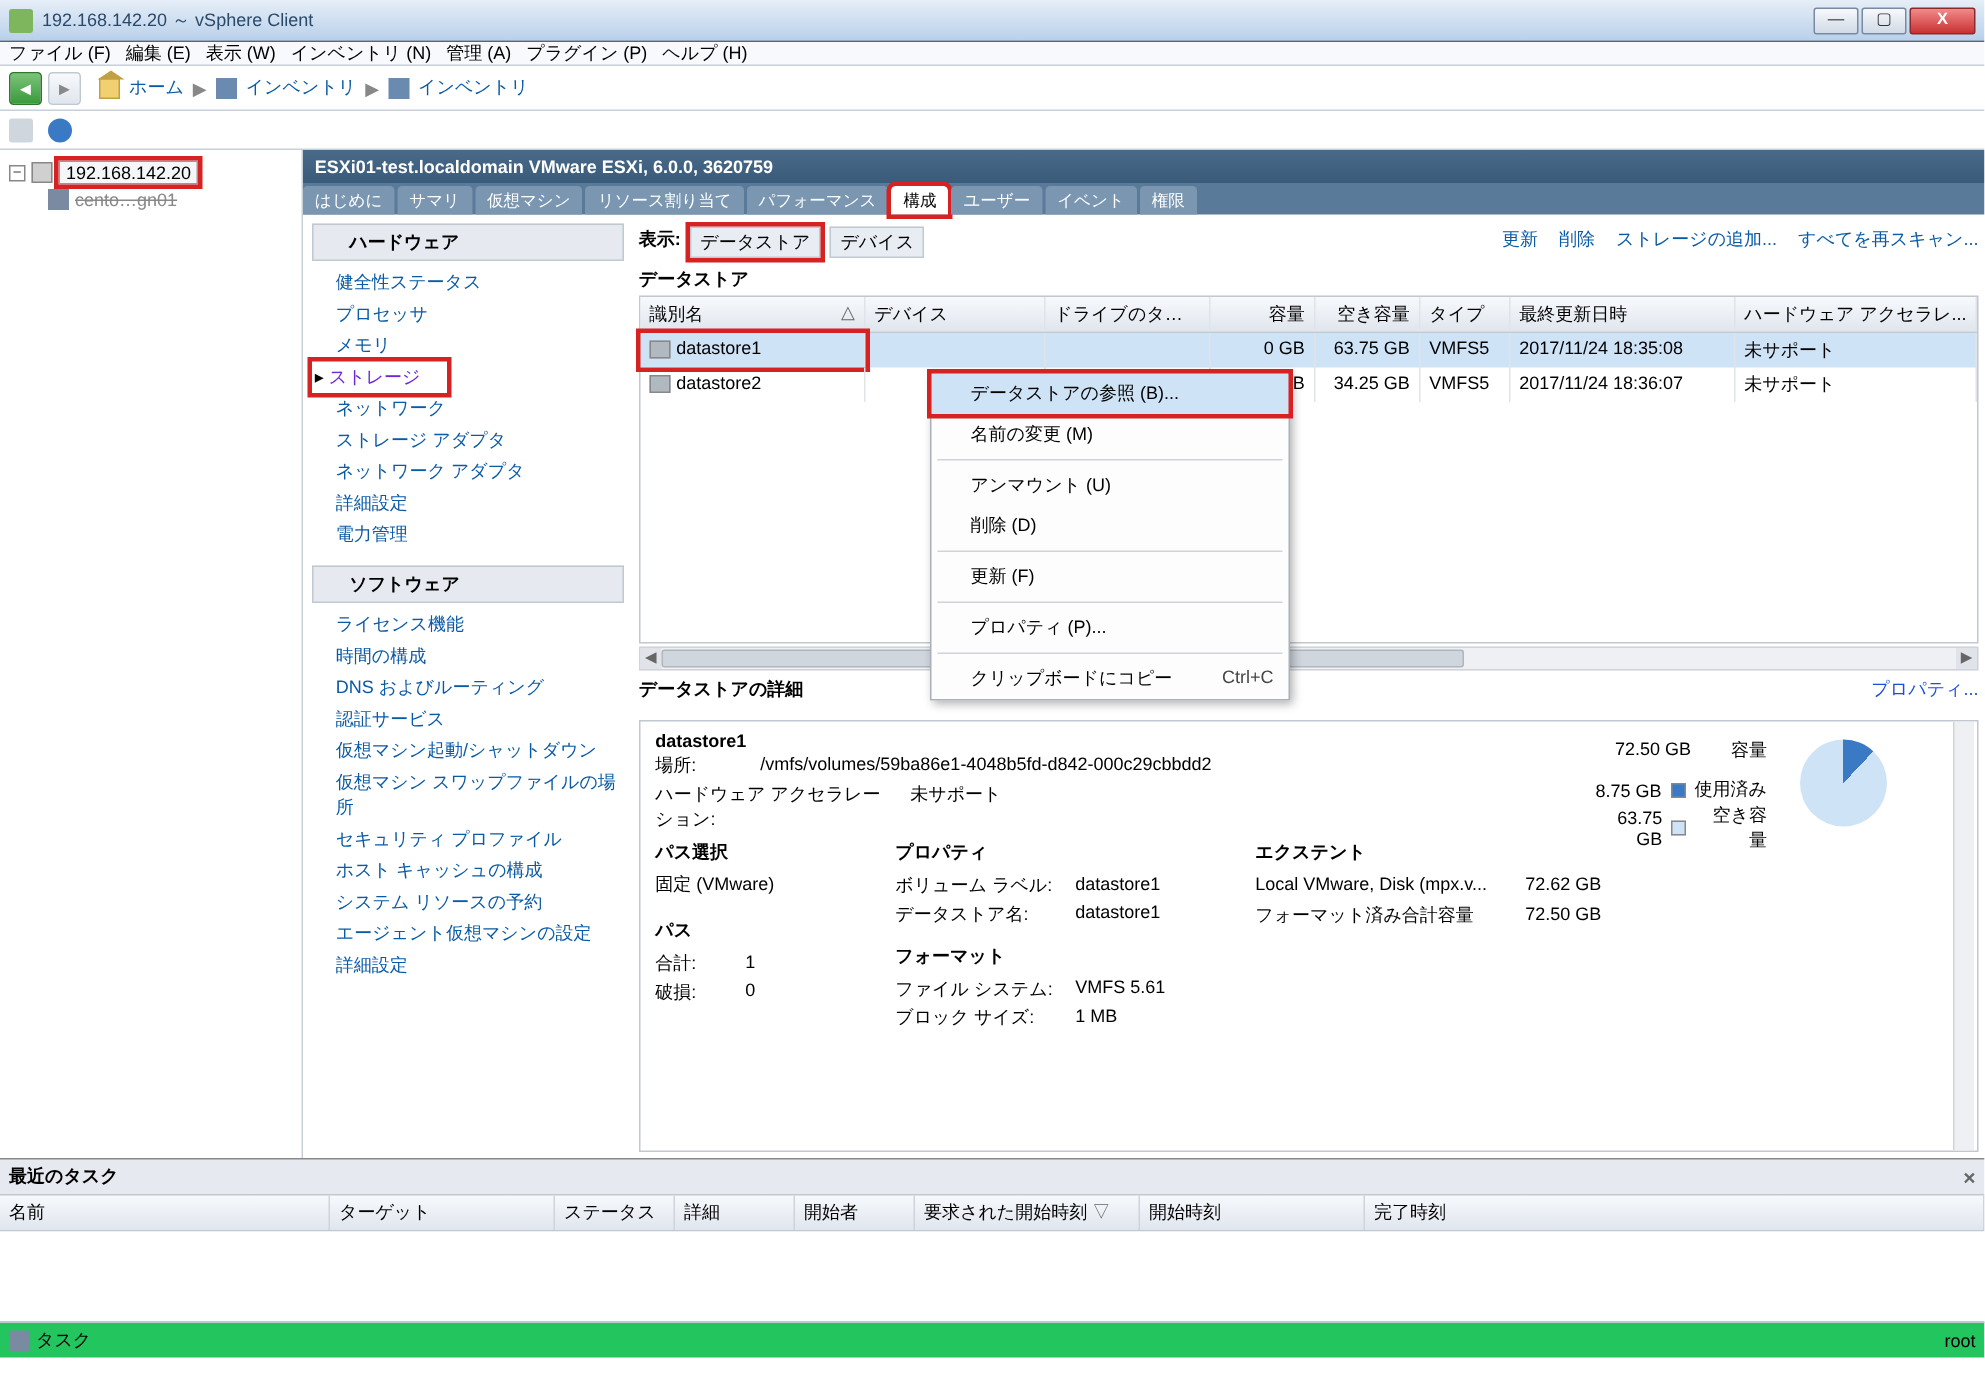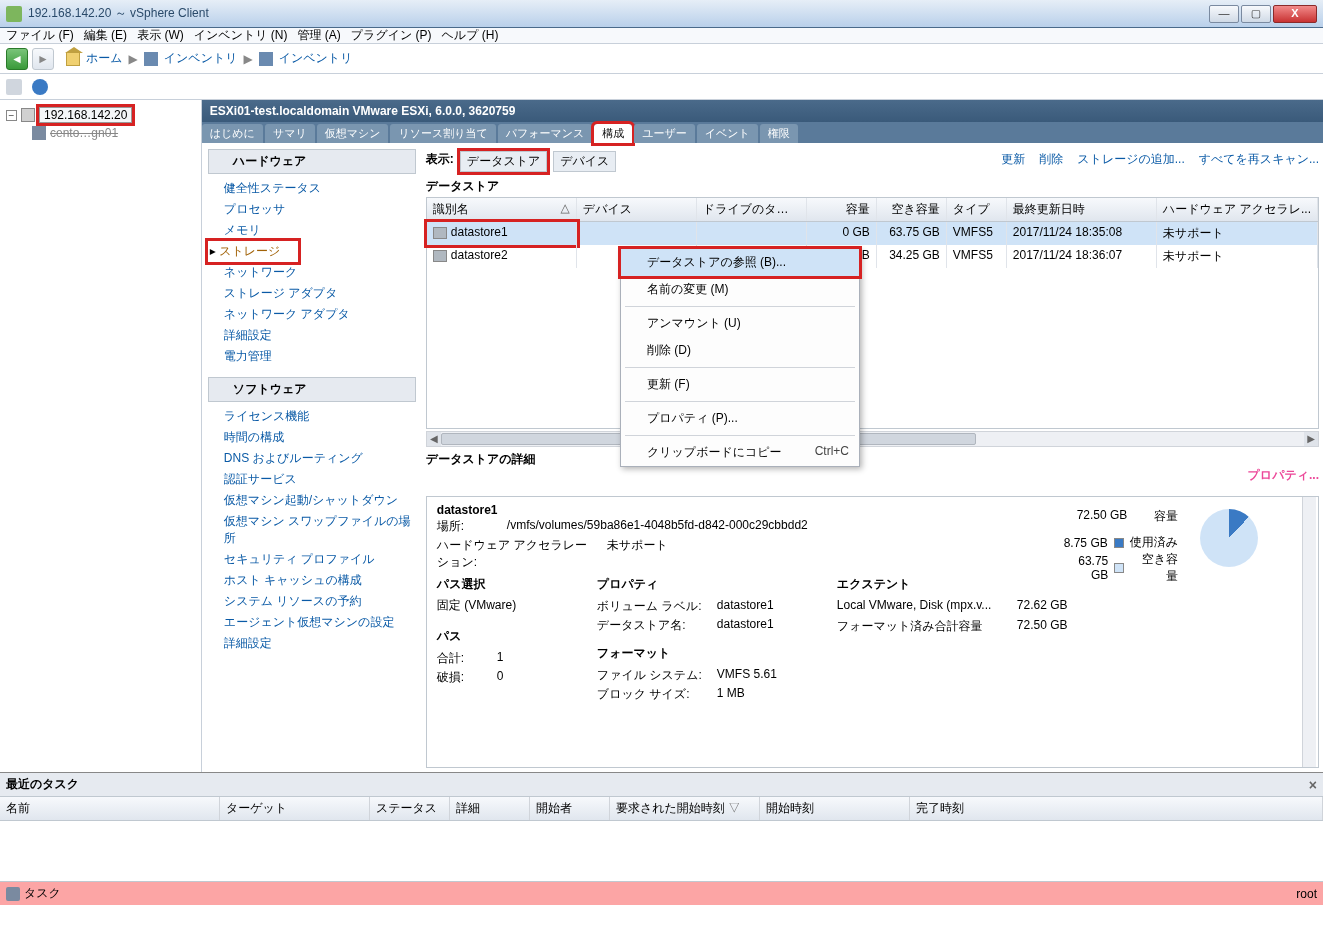--- a/index.html
+++ b/index.html
@@ -34,21 +34,21 @@
 .hl-red { outline: 3px solid #d62222; }
 .content { flex: 1; display:flex; flex-direction:column; background:#fff; padding:0; }
 .host-hdr { background: linear-gradient(#4a6a8a,#3a5a7a); color:#fff; font-weight:bold; padding:4px 8px; }
 .tabs { display:flex; background:#5a7a9a; padding-top:2px; gap:2px; }
 .tab { background:#7a96b0; color:#fff; padding:2px 8px; border-radius:3px 3px 0 0; cursor:pointer; font-size:11px; }
 .tab.active { background:#fff; color:#000; }
 .config-body { display:flex; flex:1; overflow:hidden; }
 .leftpanel { width:220px; padding:6px; overflow-y:auto; }
 .section-hdr { background:#e6eaf0; border:1px solid #c0c8d0; padding:3px 24px; font-weight:bold; margin-bottom:4px; }
 .link { color:#0a5aa6; padding:2px 0 2px 16px; cursor:pointer; }
-.link.sel { color:#a16207; font-weight:normal; }
+.link.sel { color:#6d28d9; font-weight:normal; }
 .link.sel:before { content:"▸ "; color:#000; margin-left:-14px; }
 .rightpanel { flex:1; display:flex; flex-direction:column; padding:4px; overflow:hidden; }
 .view-row { display:flex; align-items:flex-start; gap:6px; padding:4px 0; }
 .view-btn { border:1px solid #c0c8d0; background:#e8edf3; padding:1px 6px; }
 .ds-actions { margin-left:auto; display:flex; gap:14px; }
 .ds-actions span { color:#0a5aa6; cursor:pointer; }
 .ds-hdr { font-weight:bold; padding:2px 0; }
 .grid { border:1px solid #c0c8d0; }
 .grid-hdr { display:flex; background:linear-gradient(#f7f9fc,#e0e6ee); border-bottom:1px solid #c0c8d0; }
 .grid-hdr div, .grid-row div { padding:3px 6px; border-right:1px solid #e0e4ea; overflow:hidden; white-space:nowrap; text-overflow:ellipsis; }
@@ -60,38 +60,38 @@
 .ctxmenu .item { padding:5px 10px 5px 26px; }
 .ctxmenu .item.sel { background:#cfe3f7; }
 .ctxmenu .sep { height:1px; background:#d0d4da; margin:3px 4px; }
 .ctxmenu .sc { float:right; color:#444; }
 .scrollbar-h { height:16px; background:#eef0f4; border:1px solid #d0d4da; margin-top:2px; position:relative; }
 .scrollbar-h .thumb { position:absolute; left:14px; top:1px; height:12px; width:60%; background:#d0d6de; border:1px solid #b0b6be; border-radius:2px; }
 .scrollbar-h .arrow { position:absolute; top:0; width:14px; height:14px; background:#e0e4ea; text-align:center; line-height:14px; font-size:10px; color:#666; }
 .scrollbar-h .arrow.l{left:0} .scrollbar-h .arrow.r{right:0}
 .detail-box { border:1px solid #c0c8d0; margin-top:8px; padding:6px 10px; flex:1; overflow:auto; position:relative; }
 .detail-hdr { display:flex; justify-content:space-between; font-weight:bold; margin:4px 0; }
-.detail-hdr .prop { color:#ec4899; font-weight:bold;margin-top:16px; }
+.detail-hdr .prop { color:#1d4ed8; font-weight:normal; }
 .kv { display:flex; gap:10px; padding:1px 0; }
 .kv .k { width:160px; }
 .pie { width:58px; height:58px; border-radius:50%; background:conic-gradient(#3a7ac4 0 12%, #cfe3f7 12% 100%); position:absolute; right:60px; top:12px; }
 .legend-row { display:flex; align-items:center; gap:6px; }
 .legend-box { width:10px; height:10px; border:1px solid #888; }
 .lower-cols { display:flex; gap:30px; margin-top:4px; }
 .lc h4 { font-weight:bold; margin-bottom:4px; }
 .lc .kv .k { width:110px; }
 .tasks-hdr { border-top:1px solid #888; background:#e6eaf0; padding:3px 6px; display:flex; align-items:center; font-weight:bold; }
 .tasks-filter { margin-left:auto; display:flex; align-items:center; gap:6px; font-weight:normal; }
 .tasks-filter input { width:120px; height:18px; border:1px solid #c0c8d0; }
 .tasks-filter .clear { color:#888; }
 .tasks-cols { display:flex; background:linear-gradient(#f7f9fc,#e0e6ee); border-top:1px solid #c0c8d0; border-bottom:1px solid #c0c8d0; }
 .tasks-cols div { padding:3px 6px; border-right:1px solid #d0d4da; }
 .tc-name{width:220px}.tc-tgt{width:150px}.tc-st{width:80px}.tc-det{width:80px}.tc-ini{width:80px}.tc-rq{width:150px}.tc-start{width:150px}.tc-end{flex:1}
 .tasks-body { height:60px; background:#fff; }
-.statusbar { display:flex; align-items:center; padding:3px 6px; border-top:1px solid #c0c8d0; background:#fca5a5; }
+.statusbar { display:flex; align-items:center; padding:3px 6px; border-top:1px solid #c0c8d0; background:#22c55e; }
 .statusbar .sicon { width:14px; height:14px; background:#7a8aa0; margin-right:4px; border-radius:2px; }
 .statusbar .user { margin-left:auto; }
 .close-x { position:absolute; right:6px; font-size:14px; color:#666; cursor:pointer; }
 </style>
 </head>
 <body>
 
 <div class="titlebar">
   <div class="vicon"></div>
   <div class="title">192.168.142.20 ～ vSphere Client</div>

